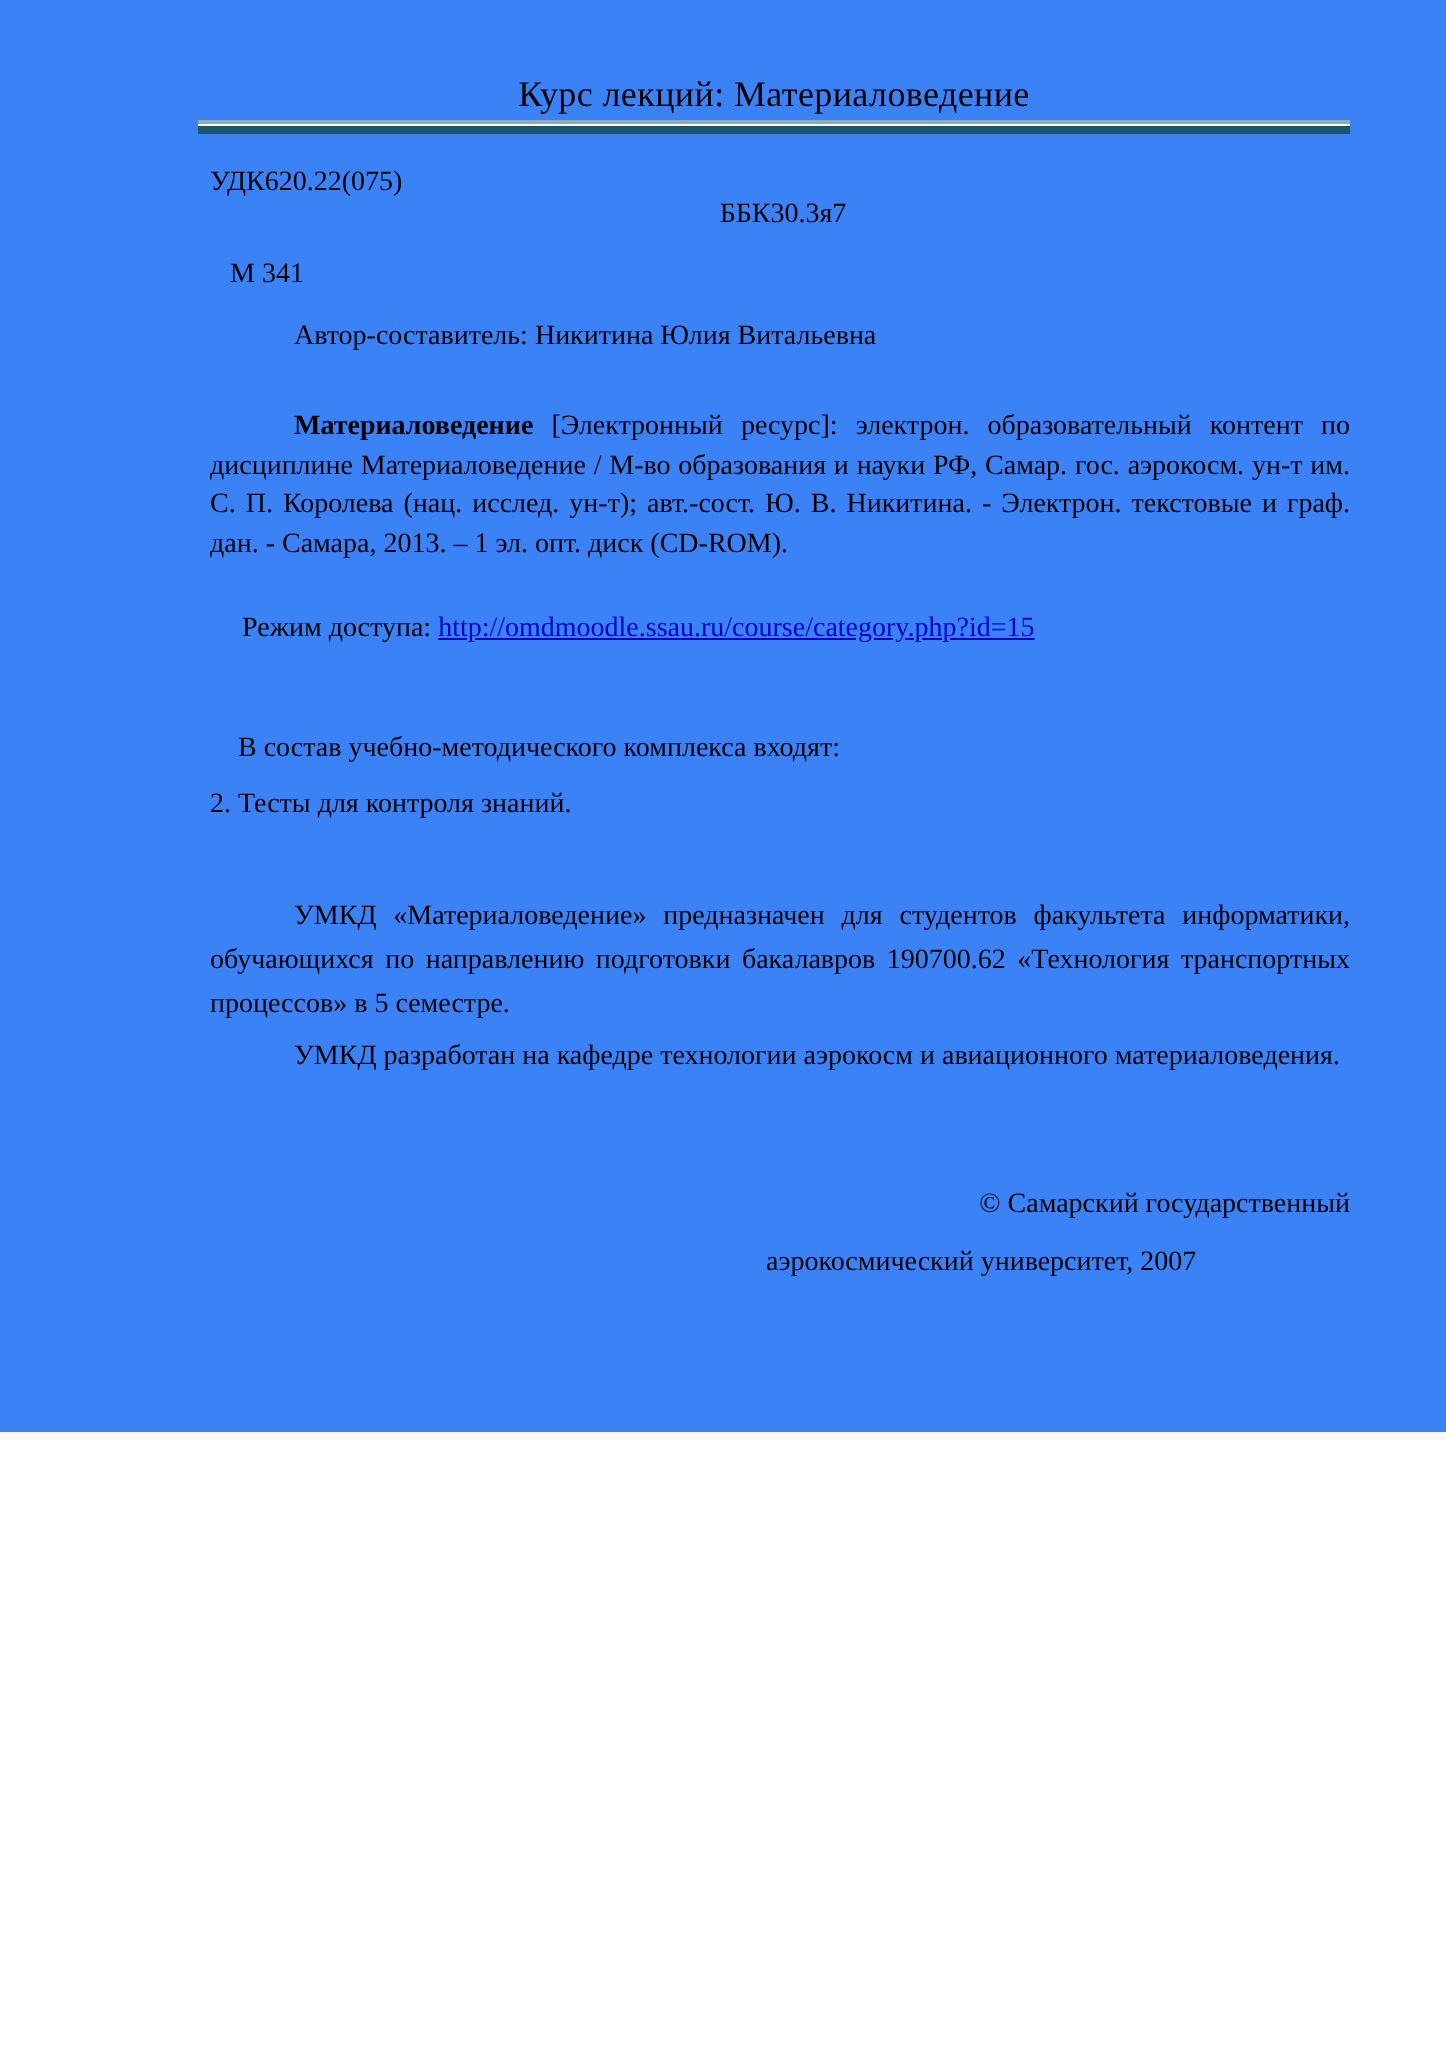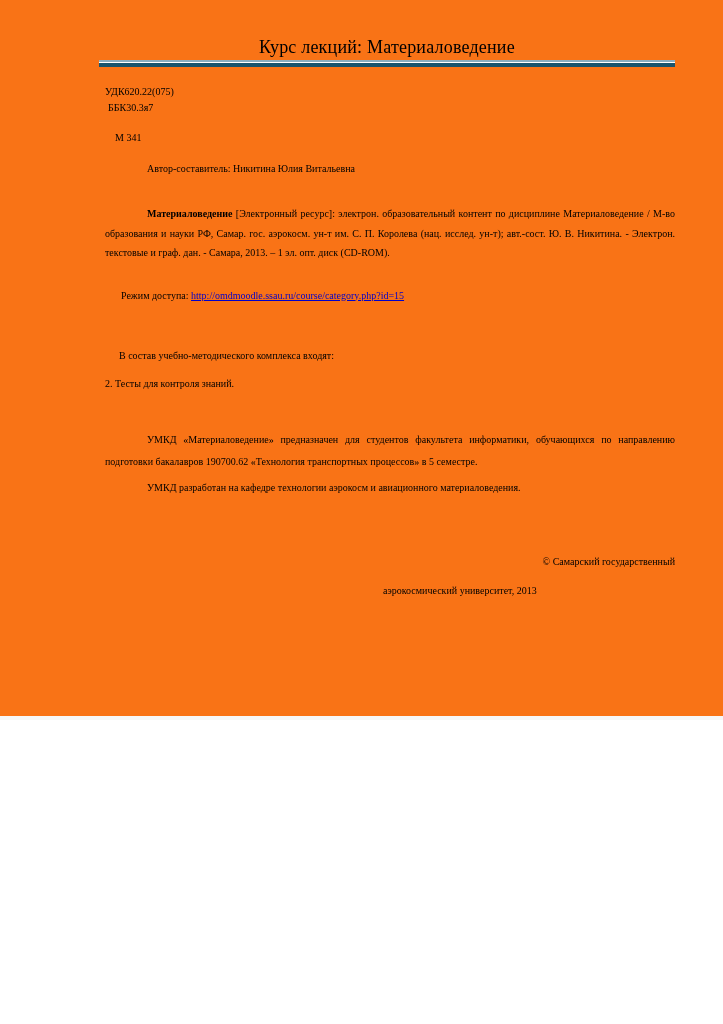--- a/index.html
+++ b/index.html
@@ -1,20 +1,20 @@
 <!DOCTYPE html>
 <html lang="ru" style="--rule-dark: #19556e; --rule-light: #8aaec0; --link: #0000cc;"><head>
 <meta charset="utf-8">
 <style>
   html, body { margin: 0; padding: 0; background: #ffffff; }
   .page {
     position: relative;
     width: 723px;
     height: 720px;
-    background: #f97316;
+    background: #3b82f6;
     font-family: "Liberation Serif", serif;
     color: #000000;
     overflow: hidden;
   }
   .content {
     position: absolute;
     left: 99px;
     top: 0;
     width: 576px;
   }
@@ -23,24 +23,24 @@
     text-align: center;
     font-size: 18px;
     line-height: 22px;
     letter-spacing: 0.2px;
   }
   .rule { margin-top: 2px; }
   .rule .light { height: 2px; background: var(--rule-light); }
   .rule .gap   { height: 1px; background: #ffffff; }
   .rule .dark  { height: 4px; background: var(--rule-dark); }
 
-  .body-text { font-size: 10px; }
+  .body-text { font-size: 14px; }
 
   .codes { margin-top: 17px; margin-left: 6px; line-height: 16px; }
-  .codes .bbk { margin-left: 3px; }
+  .codes .bbk { margin-left: 3px; text-align: center; }
   .m-code { margin-top: 14px; margin-left: 16px; line-height: 16px; }
 
   .author-line { margin-top: 14px; margin-left: 48px; line-height: 18px; }
   .author-name { font-weight: normal; }
 
   .biblio {
     margin: 26px 0 0 6px;
     width: 570px;
     line-height: 19.5px;
     text-align: justify;
@@ -140,21 +140,21 @@
 
     <div class="complex-intro body-text">В состав учебно-методического комплекса входят:</div>
 
     <div class="list-item-2 body-text">2. Тесты для контроля знаний.</div>
 
     <p class="umkd-p1 body-text">УМКД «Материаловедение» предназначен для студентов факультета информатики, обучающихся по направлению подготовки бакалавров 190700.62 «Технология транспортных процессов» в 5 семестре.</p>
     <p class="umkd-p2 body-text">УМКД разработан на кафедре технологии аэрокосм и авиационного материаловедения.</p>
 
     <div class="copyright body-text">
       <div class="line1">© Самарский государственный</div>
-      <div class="line2">аэрокосмический университет, 2013</div>
+      <div class="line2">аэрокосмический университет, 2007</div>
     </div>
 
   </div>
 
   <div class="footer">
     <div class="rule-f">
       <div class="dark"></div>
       <div class="gap"></div>
       <div class="light"></div>
     </div>

